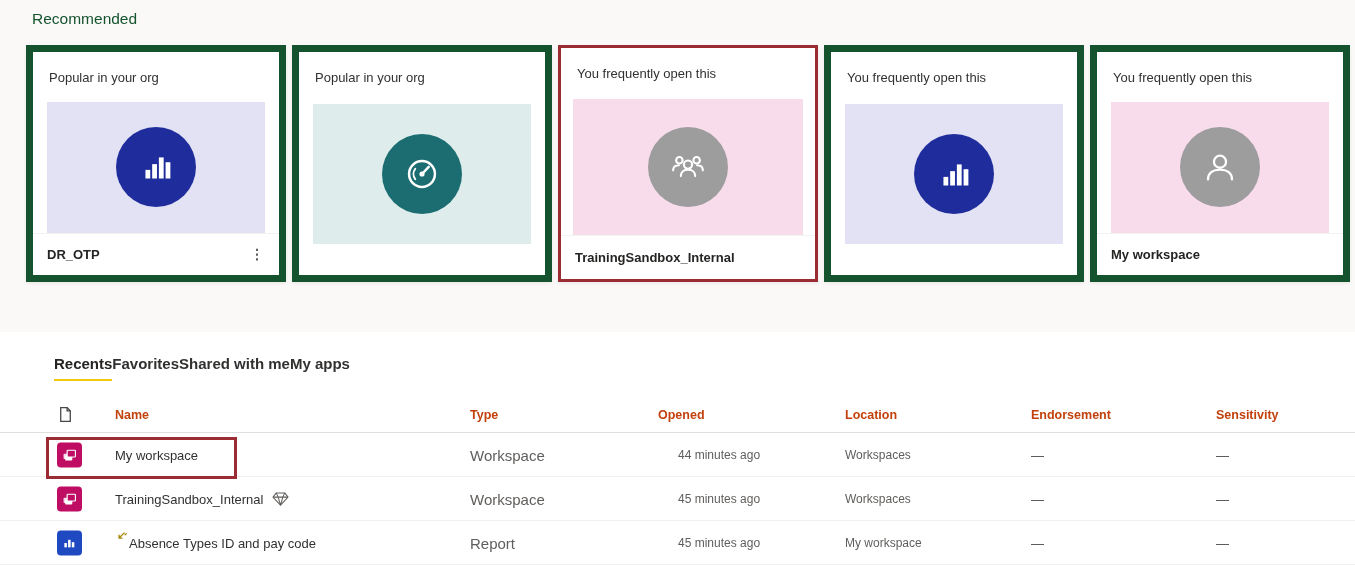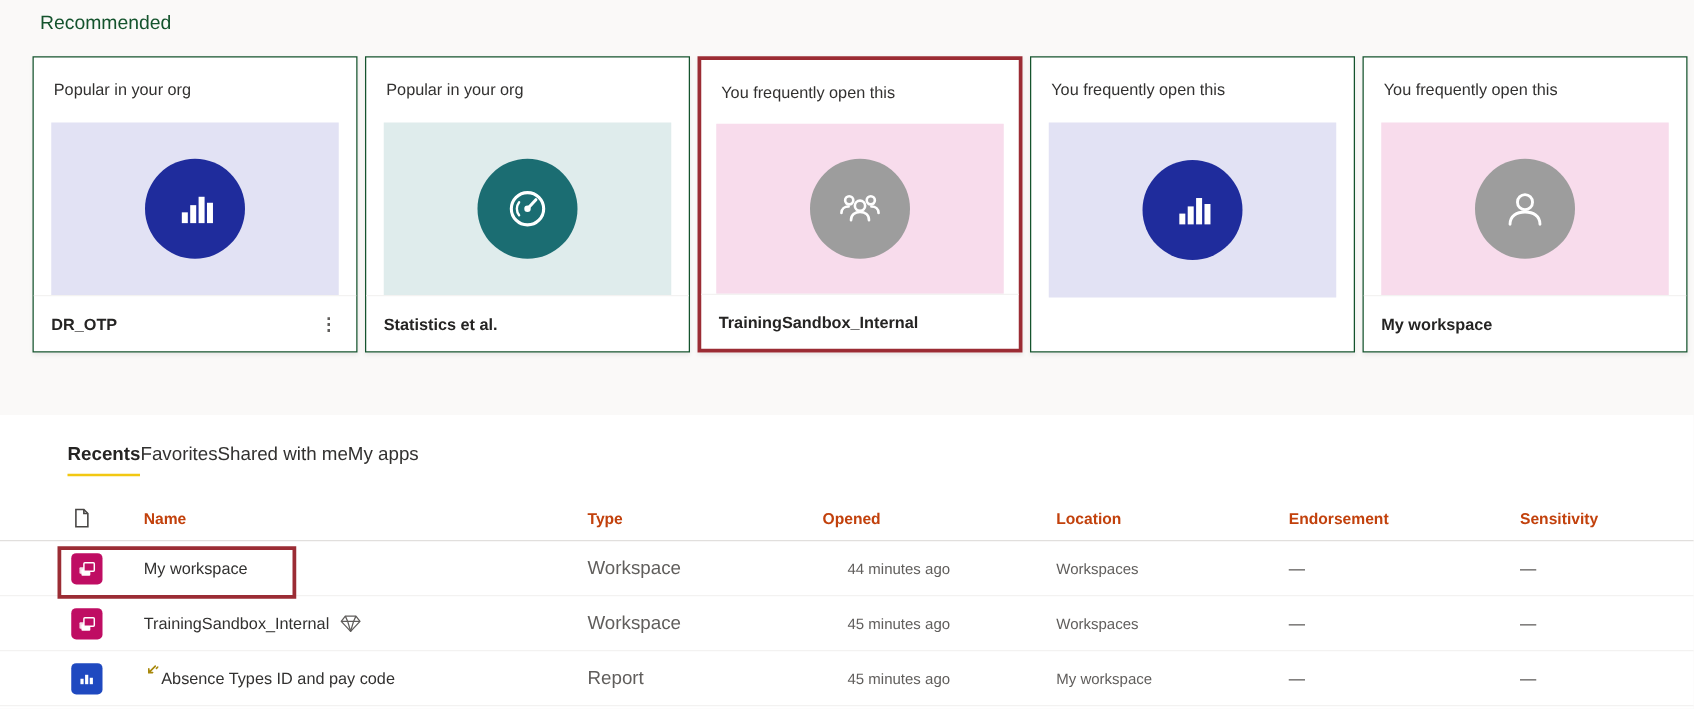--- a/index.html
+++ b/index.html
@@ -14,21 +14,21 @@
   .section-heading {
     position: absolute; left: 32px; top: 10px;
     font-size: 15.5px; font-weight: 400; color: #14532d;
   }
   .cards {
     position: absolute; left: 26px; top: 45px;
     display: flex; gap: 6px;
   }
   .card {
     width: 260px; height: 237px; background: #fff;
-    border: 1px solid #14532d;
+    border: 7px solid #14532d;
     box-shadow: 0 1.6px 3.6px rgba(0,0,0,.07);
     display: flex; flex-direction: column; cursor: pointer;
   }
   .card.highlighted { border: 3px solid #9b2c34; }
   .card-label {
     height: 52px; padding: 18px 16px 0;
     font-size: 13px; color: #323130; line-height: 16px;
   }
   .thumb {
     margin: 0 14px; height: 140px;
@@ -50,21 +50,21 @@
   .kebab::before { content: "\22EE"; }
   
   .recents-panel {
     position: absolute; left: 0; top: 332px; width: 1355px; height: 235px;
     background: #ffffff;
   }
   .tabs {
     position: absolute; left: 54px; top: 355px;
     display: flex; gap: 0; font-size: 15px; color: #323130;
   }
-  .tab { padding-bottom: 9px; position: relative; cursor: pointer; white-space: nowrap; }
+  .tab { padding-bottom: 9px; position: relative; cursor: pointer; white-space: nowrap; font-weight: bold; }
   .tab.active { font-weight: 700; color: #252423; }
   .tab.active::after {
     content: ""; position: absolute; left: 0; right: 0; bottom: 0;
     height: 2.5px; background: #f2c811;
   }
   .thead {
     position: absolute; left: 0; top: 400px; width: 1355px; height: 33px;
     border-bottom: 1px solid #e1dfdd;
   }
   .thead .hcell {
@@ -137,24 +137,20 @@
           <svg viewBox="0 0 48 48">
             <g fill="none" stroke="#ffffff" stroke-width="2.6" stroke-linecap="round">
               <circle cx="24" cy="24" r="13.5"></circle>
               <line x1="24" y1="24" x2="31" y2="16.5"></line>
               <path d="M17,29.5 A9,9 0 0 1 17,18.5" stroke-width="2"></path>
             </g>
             <circle cx="24" cy="24" r="2.7" fill="#ffffff"></circle>
           </svg>
         </div>
       </div>
-      <div class="card-footer">
-        <span>Statistics et al.</span>
-
-      </div>
     </div>
     <div class="card highlighted">
       <div class="card-label">You frequently open this</div>
       <div class="thumb" style="background-color: rgb(248, 220, 236);">
         <div class="circle" style="background-color: rgb(157, 157, 157);">
           <svg viewBox="0 0 48 48">
             <g fill="none" stroke="#ffffff" stroke-width="2.2" stroke-linecap="round">
               <circle cx="24" cy="21.5" r="4.3"></circle>
               <path d="M16.5,33.5 c0-4.4 3.3-6.8 7.5-6.8 s7.5,2.4 7.5,6.8"></path>
               <circle cx="15" cy="17" r="3.4"></circle>

